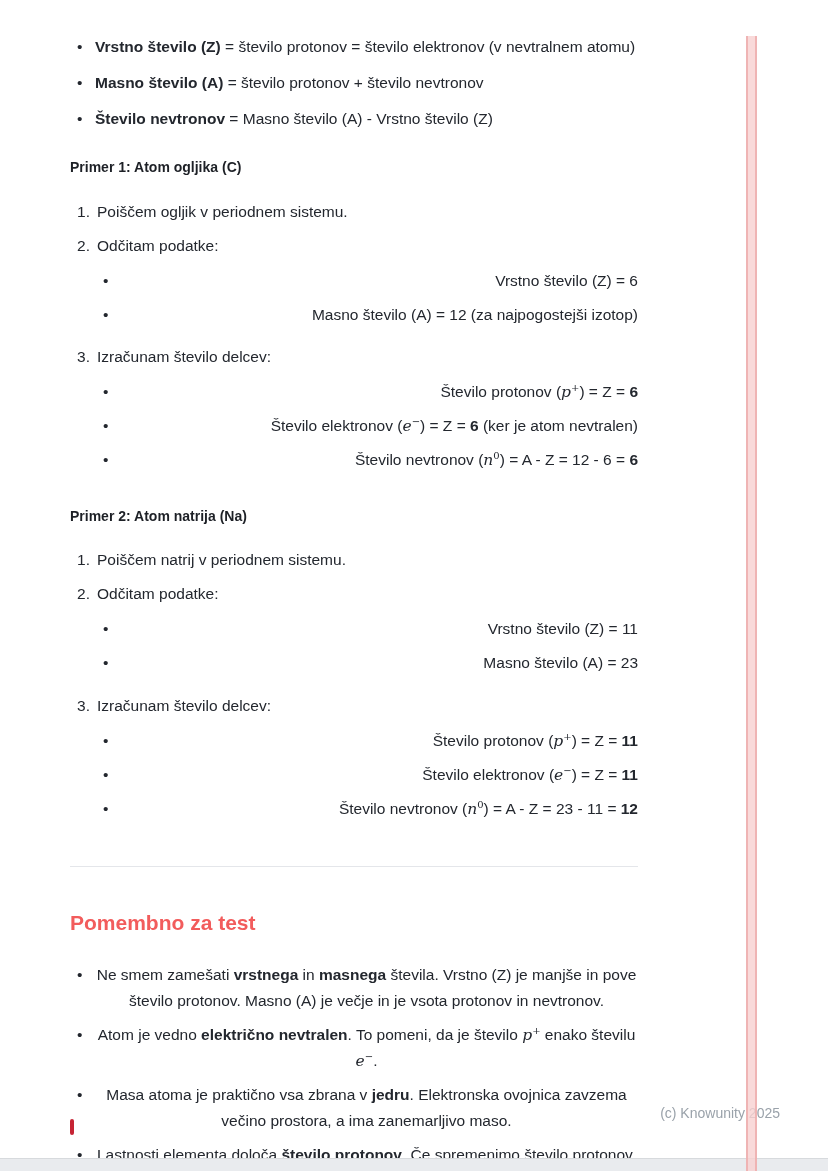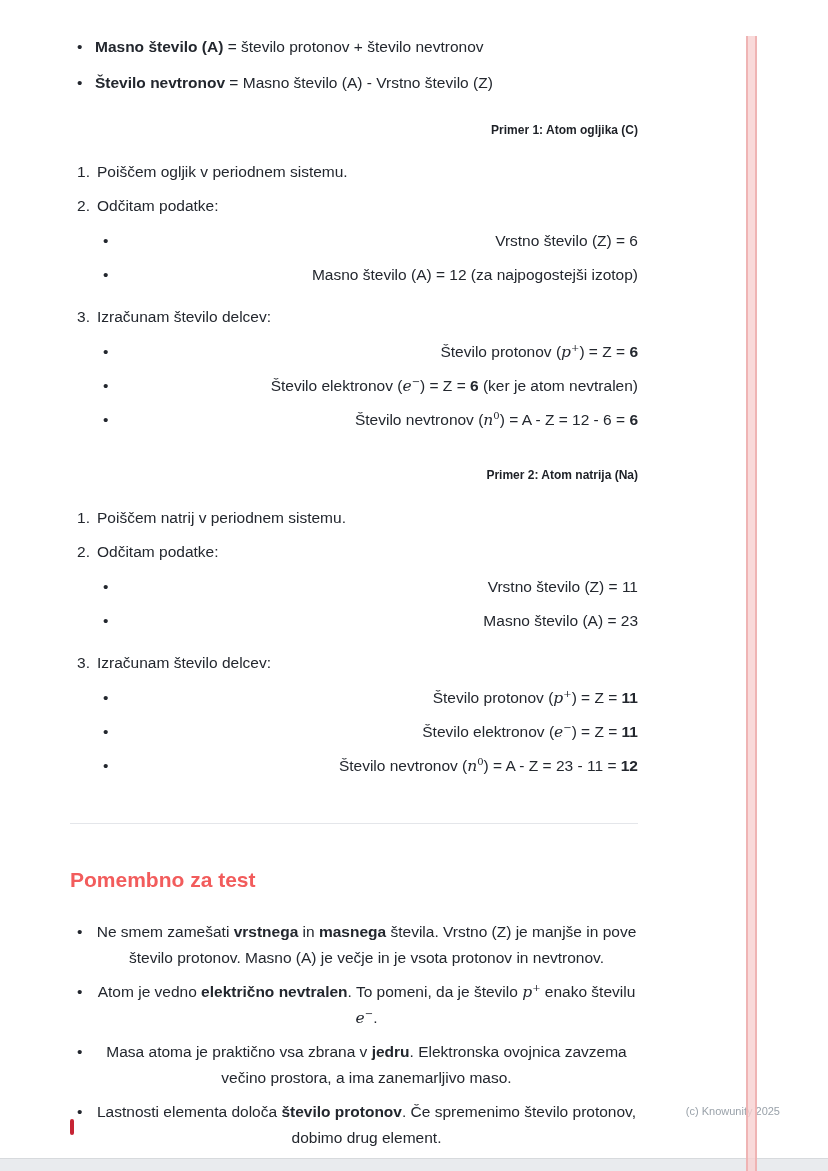--- a/index.html
+++ b/index.html
@@ -9,47 +9,48 @@
     font-family:"Liberation Sans","DejaVu Sans",sans-serif;
     color:#23272e; font-size:15.5px; line-height:1.68;
   }
   .content { position:absolute; left:70px; top:34px; width:568px; }
   .b { font-weight:700; }
   .mi { font-family:"DejaVu Serif",serif; font-style:italic; }
   sup { font-size:10px; vertical-align:super; line-height:0; font-style:normal; }
   ul.bullets { list-style:none; }
   ul.bullets > li { position:relative; padding-left:25px; margin-bottom:10px; }
   ul.bullets > li::before { content:"•"; position:absolute; left:7px; top:0; }
-  h3.section-title { font-size:12px; font-weight:700; color:#1d2026; margin:24px 0 19px;text-align:right; }
+  h3.section-title { font-size:14px; font-weight:700; color:#1d2026; margin:24px 0 19px; }
   ol.steps { list-style:none; }
   .step { display:flex; margin-bottom:8px; }
   .step-num { flex:none; min-width:20px; text-align:right; margin-right:7px; }
   .step-body { flex:1; }
   ul.sub { list-style:none; margin-top:9px; margin-bottom:6px; }
   ul.sub > li { position:relative; padding-left:24px; margin-bottom:8px;text-align:right; }
   ul.sub > li::before { content:"•"; position:absolute; left:6px; top:0; }
   hr.divider { border:none; border-top:1px solid #e4e6ea; margin:36px 0 0 0; }
   h2.important-title { color:#f25c5c; font-size:21px; font-weight:700; margin:38px 0 22px; }
   ul.important > li { margin-bottom:8px;text-align:center; }
-  .watermark { position:absolute; top:1102px; right:48px; font-size:11px; color:#9aa2aa; z-index:2; }
+  .watermark { position:absolute; top:1102px; right:48px; font-size:14px; color:#9aa2aa; z-index:2; }
   .stripe {
     position:absolute; top:36px; bottom:0; left:746px; width:11px; z-index:3;
     background:rgba(247,209,209,0.8);
     border-left:2px solid rgba(237,173,173,0.85);
     border-right:2px solid rgba(237,173,173,0.85);
   }
   .quote-bar { position:absolute; left:70px; top:1119px; width:4px; height:16px; background:#c62434; border-radius:3px; }
   .page-gap { position:absolute; left:0; right:0; bottom:0; height:13px; background:#e9ebee; border-top:1px solid #d7dadd; z-index:1; }
 </style>
 </head>
 <body>
 
 <div class="content">
 
   <ul class="bullets">
+    <li><span class="b">Vrstno število (Z)</span><span> = število protonov = število elektronov (v nevtralnem atomu)</span></li>
     <li><span class="b">Masno število (A)</span><span> = število protonov + število nevtronov</span></li>
     <li><span class="b">Število nevtronov</span><span> = Masno število (A) - Vrstno število (Z)</span></li>
   </ul>
 
   <h3 class="section-title">Primer 1: Atom ogljika (C)</h3>
 
   <ol class="steps">
     <li class="step">
       <span class="step-num">1.</span>
       <div class="step-body">

